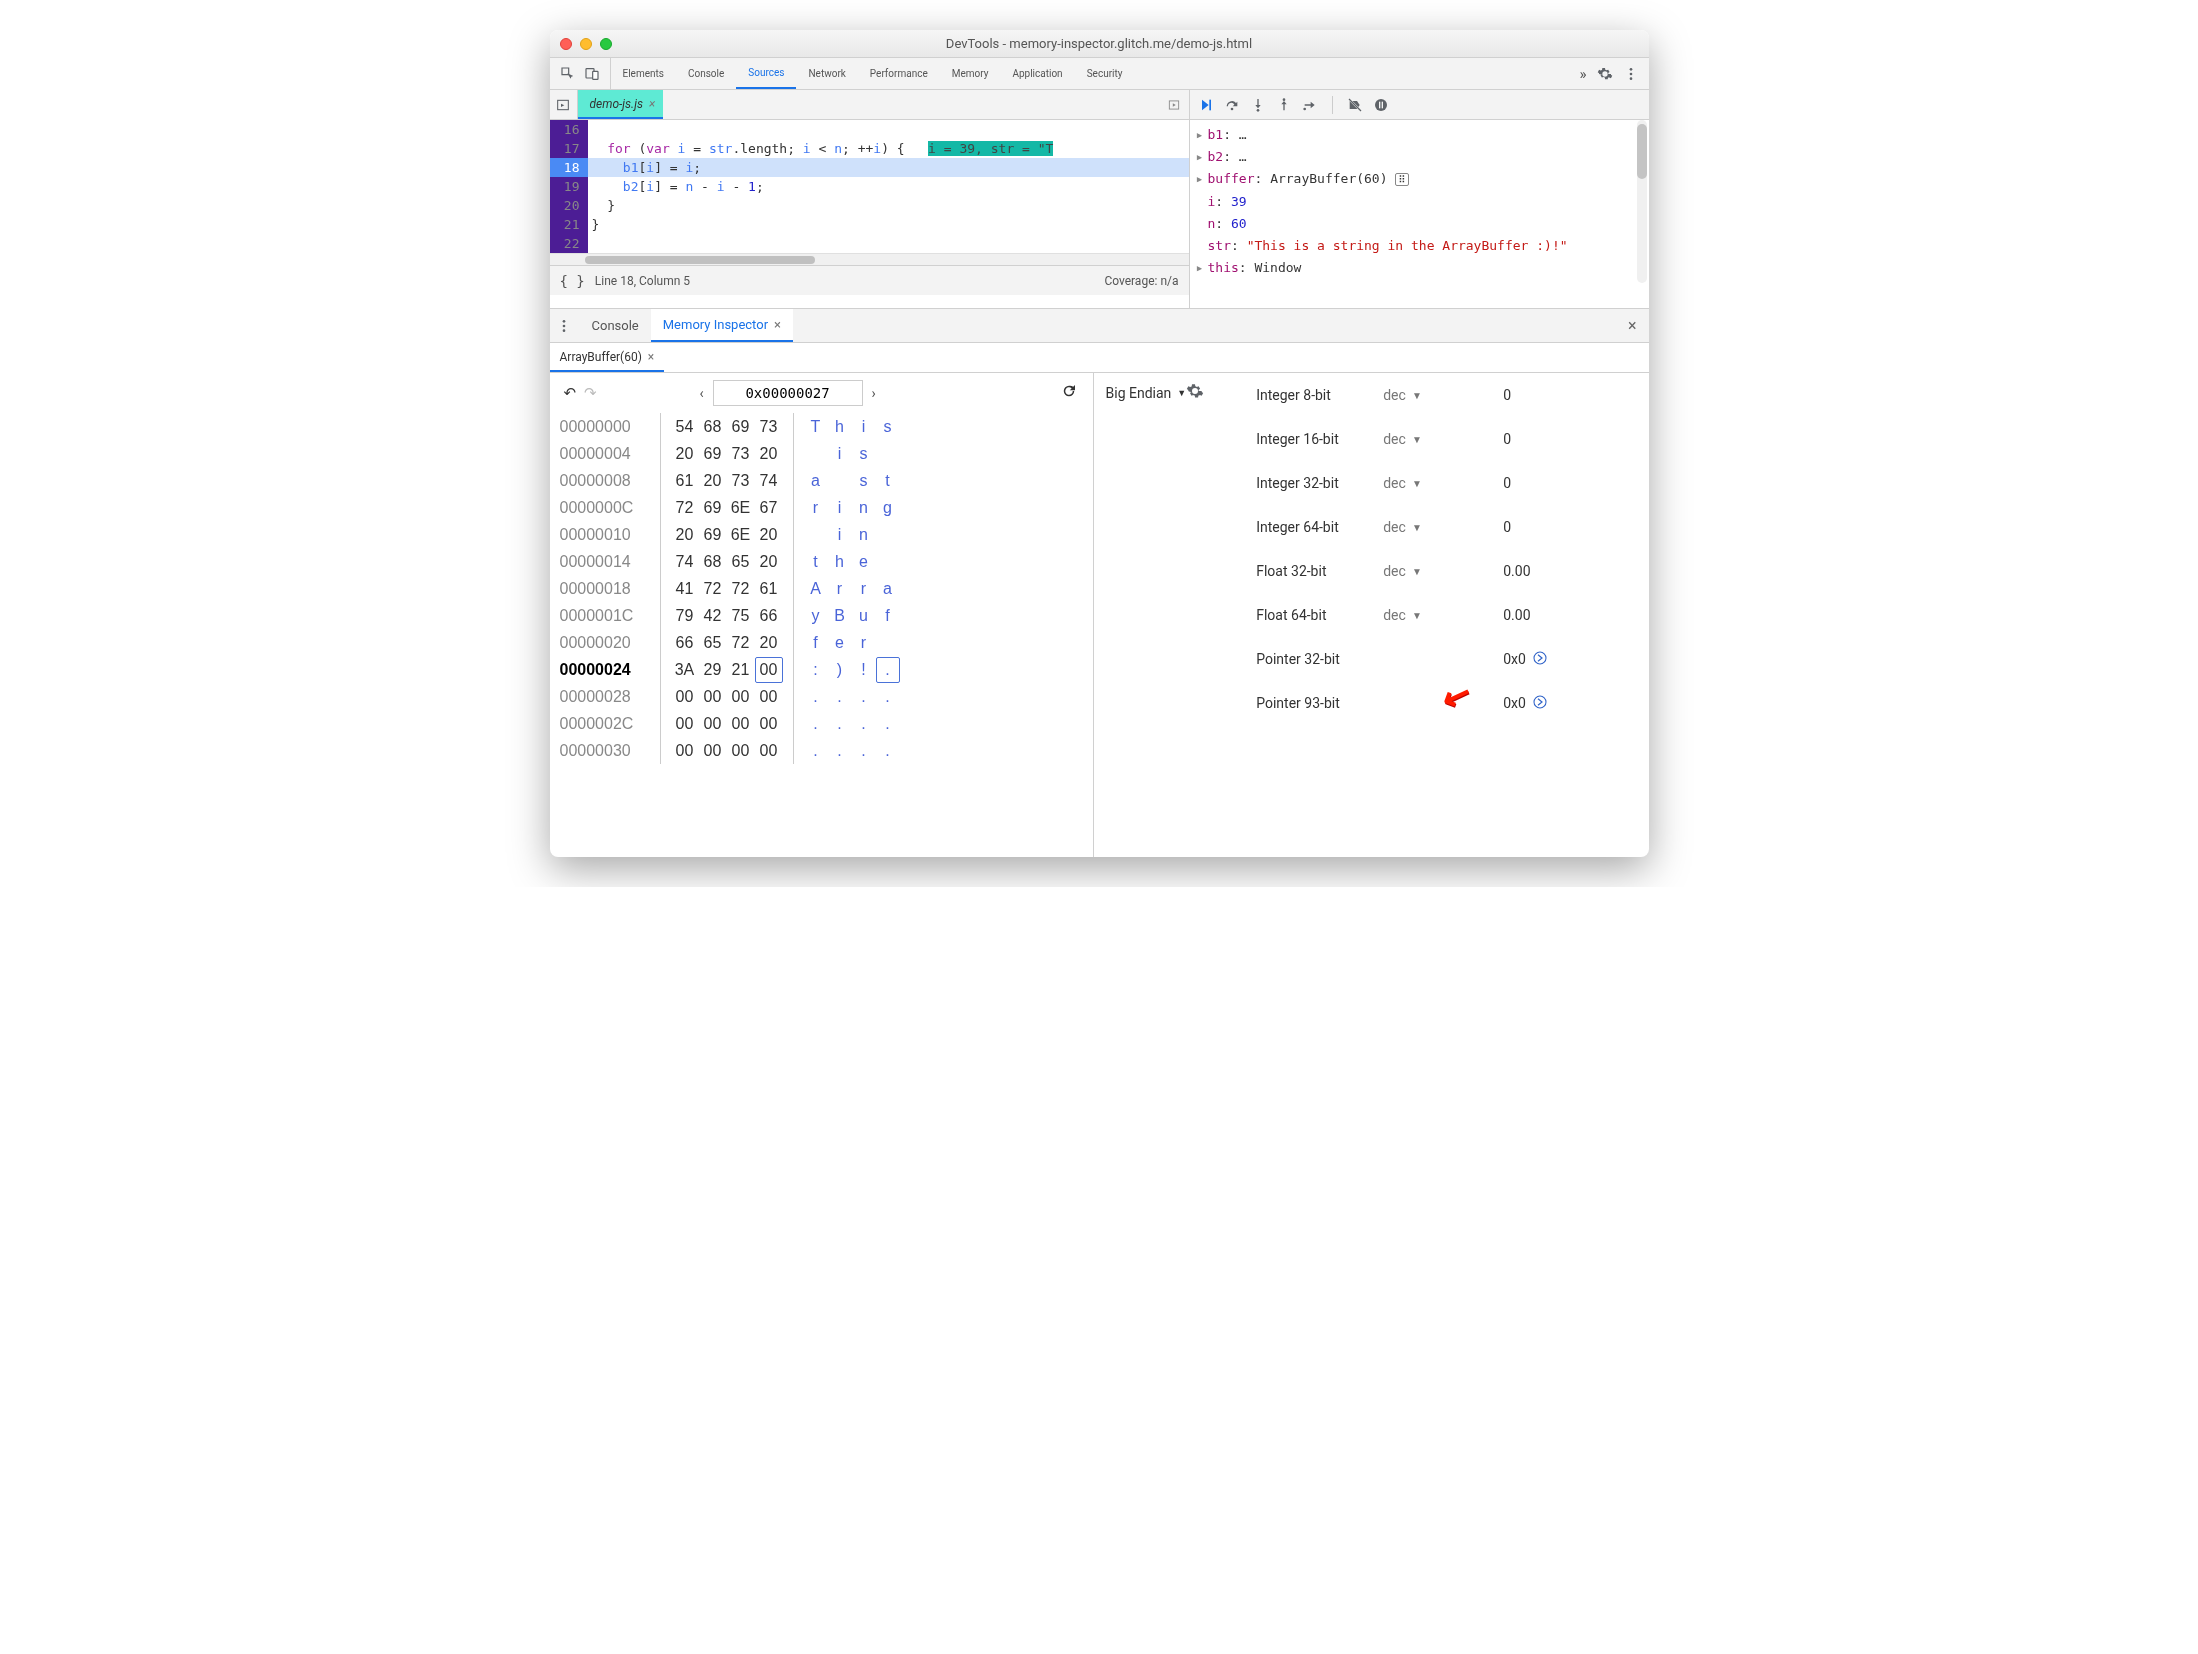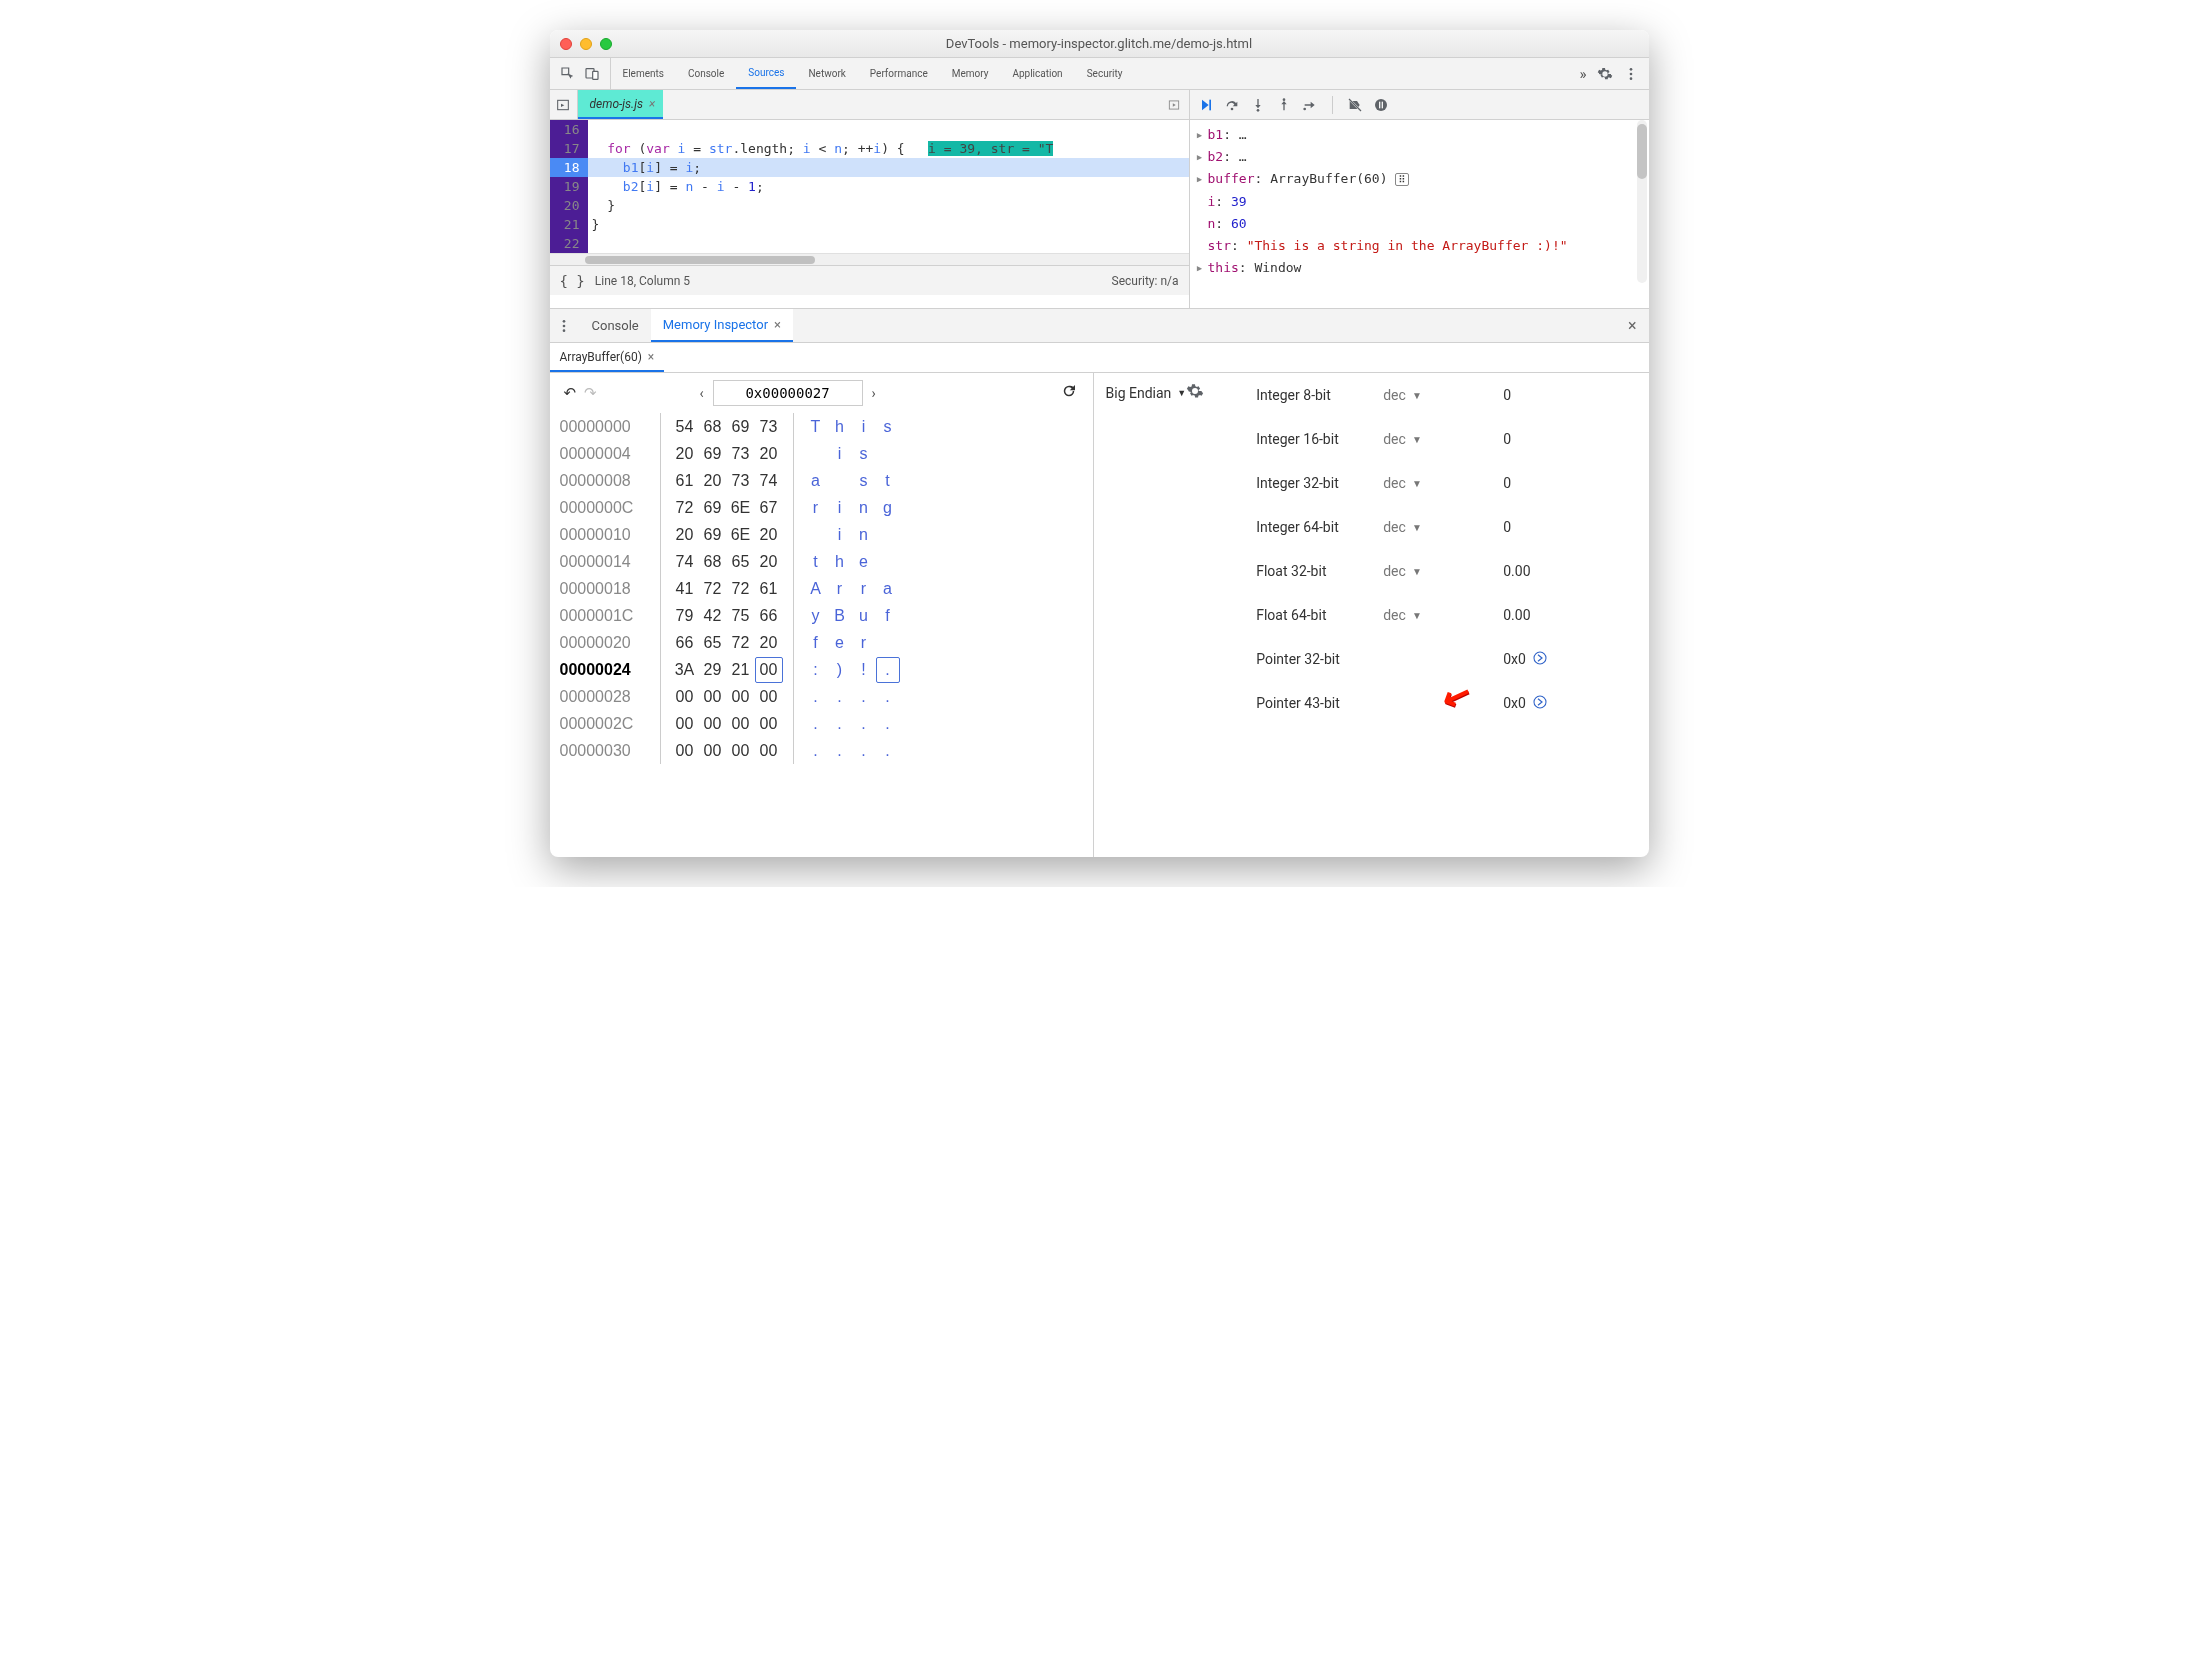--- a/index.html
+++ b/index.html
@@ -175,21 +175,21 @@
           <div class="codeline"><div class="lineno">20</div><div class="codetxt">  }</div></div>
           <div class="codeline"><div class="lineno">21</div><div class="codetxt">}</div></div>
           <div class="codeline"><div class="lineno">22</div><div class="codetxt"></div></div>
         </div>
       <div class="hscroll">
           <div class="thumb"></div>
         </div>
       <div class="statusbar">
         <span class="braces">{ }</span>
         <span>Line 18, Column 5</span>
-        <span class="cov">Security: n/a</span>
+        <span class="cov">Coverage: n/a</span>
       </div>
     </div>
     <div class="rightpane">
       <div class="dbgtoolbar">
         <span class="icon">
             <svg viewBox="0 0 24 24">
               <path d="M6 4l10 8L6 20z" fill="#1a73e8"></path>
               <rect x="17" y="4" width="2.5" height="16" fill="#1a73e8"></rect>
             </svg>
           </span>
@@ -544,21 +544,21 @@
               <div class="mode"></div>
               <div class="v">
                 <span>0x0</span> 
                 <span class="jump"><svg viewBox="0 0 24 24" width="16" height="16">
                     <circle cx="12" cy="12" r="9" fill="none" stroke="#3063c8" stroke-width="1.6"></circle>
                     <path d="M9 7l6 5-6 5" fill="none" stroke="#3063c8" stroke-width="1.8"></path>
                   </svg></span>
               </div>
             </div>
             <div class="valrow">
-              <div class="lbl">Pointer 43-bit</div>
+              <div class="lbl">Pointer 93-bit</div>
               <div class="mode"></div>
               <div class="v">
                 <span>0x0</span> 
                 <span class="jump"><svg viewBox="0 0 24 24" width="16" height="16">
                     <circle cx="12" cy="12" r="9" fill="none" stroke="#3063c8" stroke-width="1.6"></circle>
                     <path d="M9 7l6 5-6 5" fill="none" stroke="#3063c8" stroke-width="1.8"></path>
                   </svg></span>
               </div>
             </div>
           </div>

